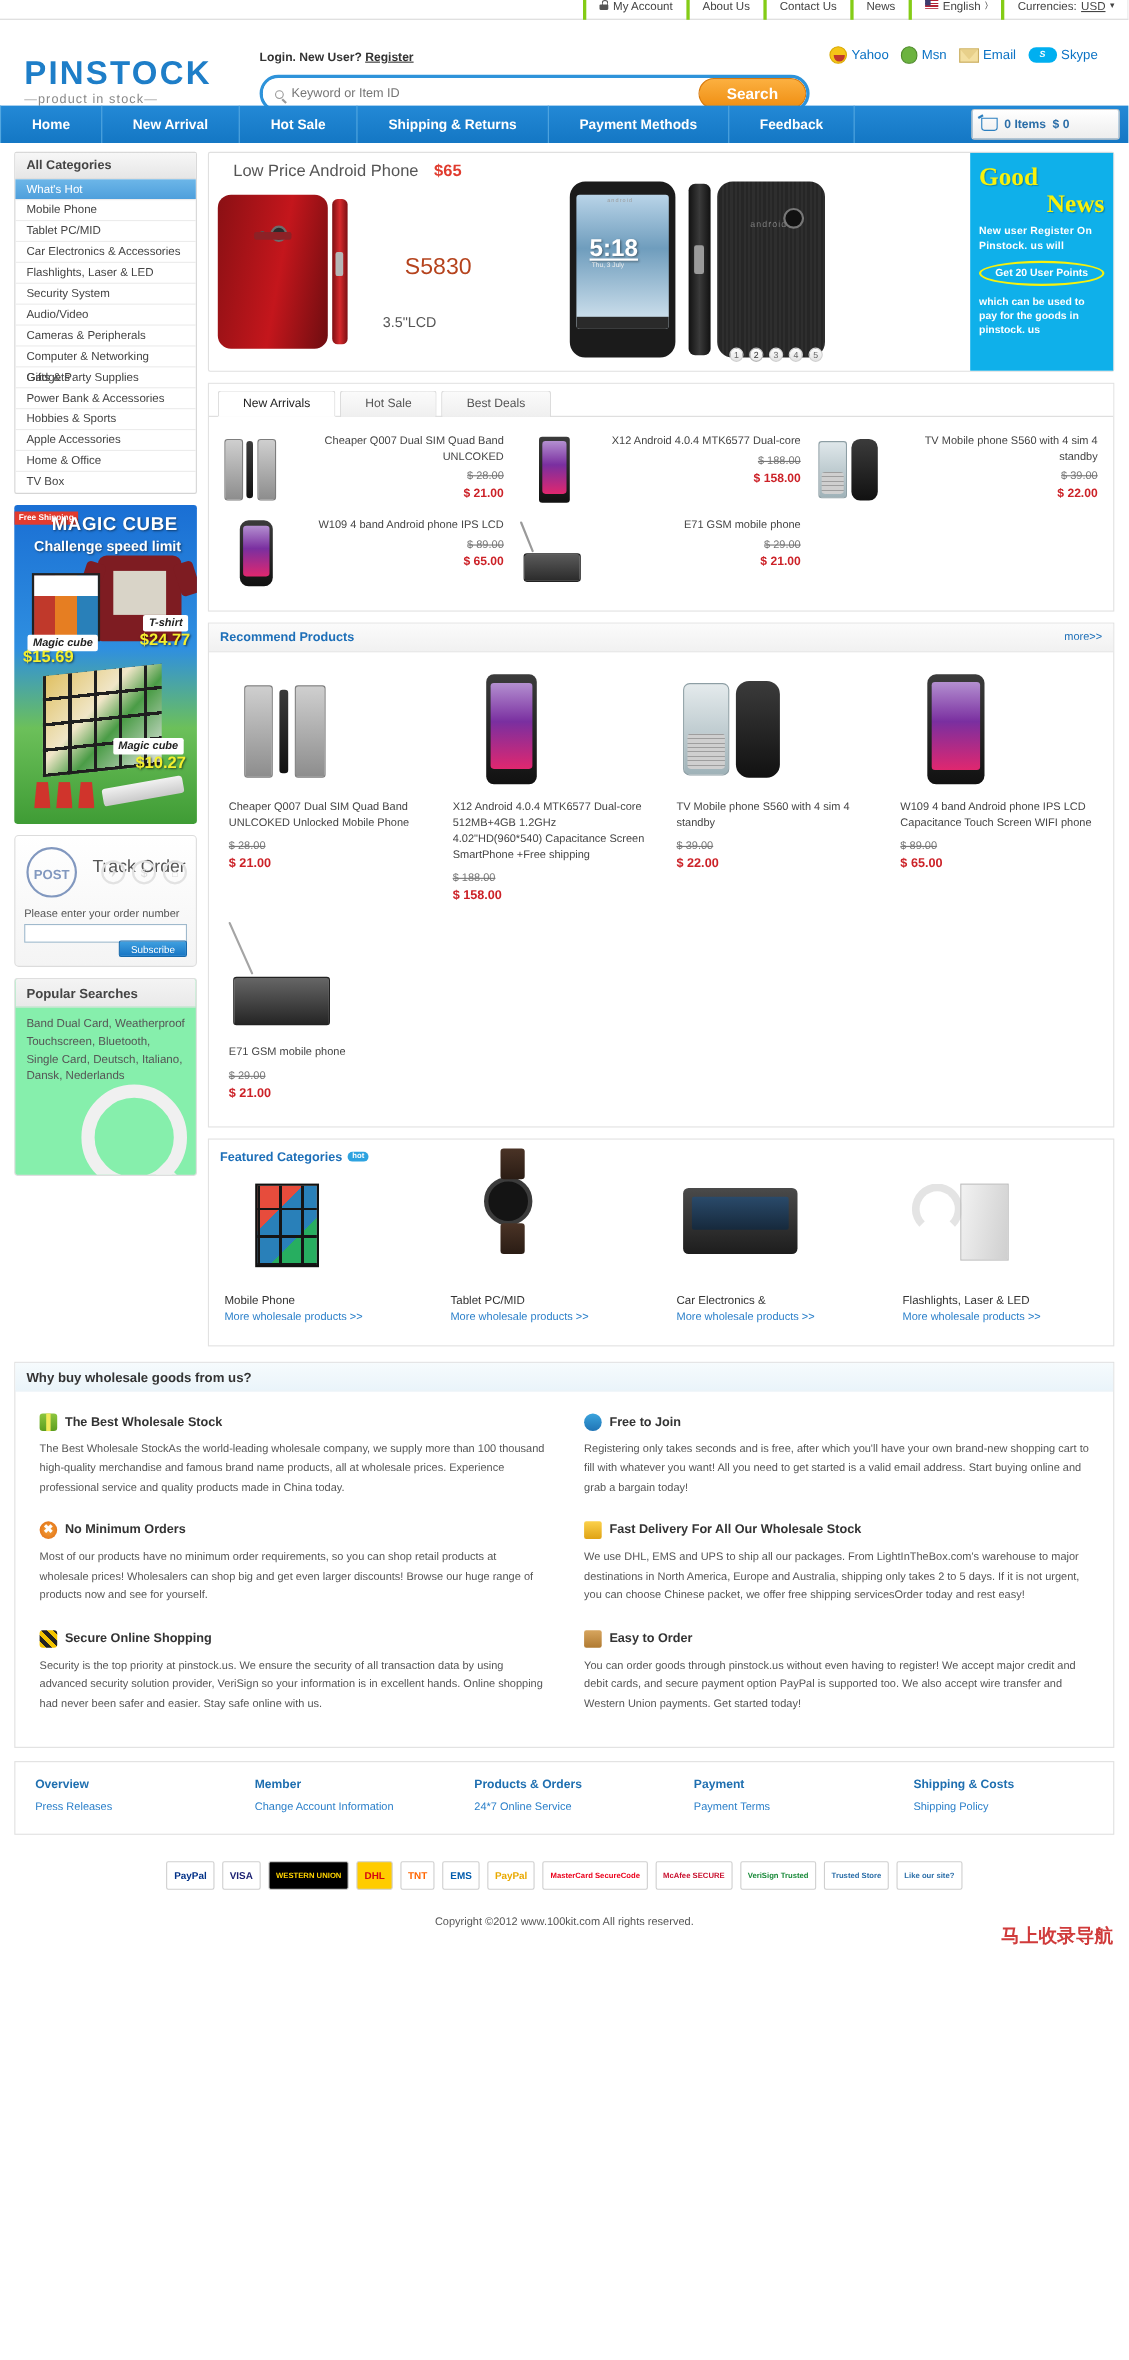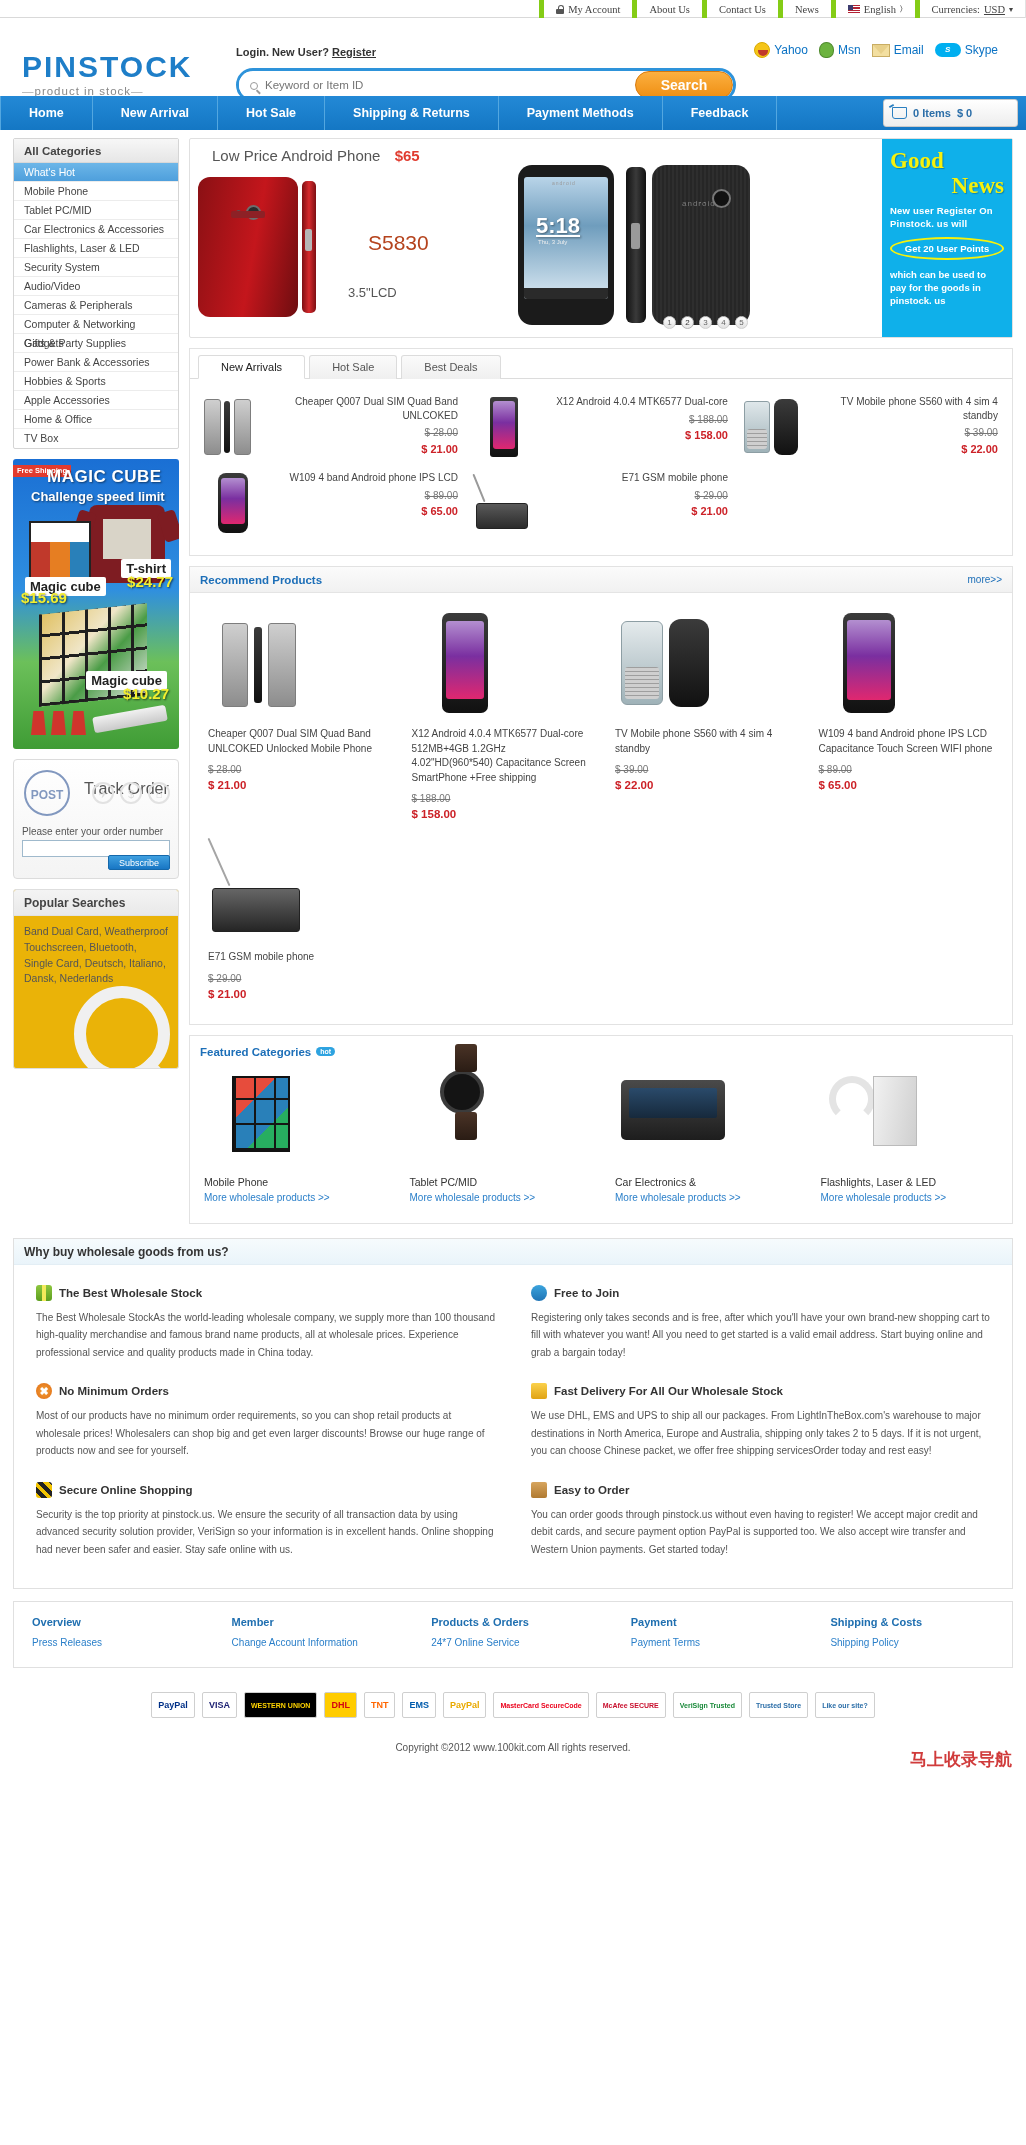--- a/index.html
+++ b/index.html
@@ -7,23 +7,23 @@
   body {
     width:1026px; background:#fff;
     font-family:"Liberation Sans", sans-serif;
     font-size:11px; color:#333;
   }
   .page { width:1026px; margin:0 auto; position:relative; }
 
   
   .utilbar { height:18px; display:flex; justify-content:flex-end;
              border-bottom:1px solid #d9d9d9; background:#fff; }
-  .utilbar .cell { display:flex; align-items:center; gap:4px;
+  .utilbar .cell { display:flex; align-items:flex-start; gap:4px;
                    padding:0 12px; height:18px; font-size:10.5px; color:#444;
-                   border-left:5px solid #84cc16; white-space:nowrap;font-family:Liberation Serif, serif; }
+                   border-left:3px solid #84cc16; white-space:nowrap; }
   .utilbar .cell:last-child { border-right:1px solid #e2e2e2; }
   .flagicon { width:12px; height:8px; background:
       linear-gradient(#b22234 0 15%, #fff 15% 30%, #b22234 30% 45%, #fff 45% 60%,
                       #b22234 60% 75%, #fff 75% 90%, #b22234 90% 100%);
       position:relative; display:inline-block; }
   .flagicon:before { content:""; position:absolute; left:0; top:0;
       width:5px; height:4.5px; background:#3c3b6e; }
   .lockicon { width:8px; height:9px; display:inline-block; position:relative; }
   .lockicon:before { content:""; position:absolute; bottom:0; left:0;
       width:8px; height:5px; background:#555; border-radius:1px; }
@@ -124,22 +124,22 @@
            top:6px; width:18px; height:30px; background:#7e1c22; border-radius:4px; }
   .promo .shirt:before { left:-14px; transform:rotate(18deg); }
   .promo .shirt:after { right:-14px; transform:rotate(-18deg); }
   .promo .shirtpic { position:absolute; left:14px; top:14px; width:48px; height:40px;
            background:#d9d4c8; }
   .promo .cube1 { position:absolute; left:16px; top:62px; width:62px; height:62px;
            background:
              linear-gradient(#fff 0 33%, transparent 33%) ,
              repeating-linear-gradient(90deg,#c0392b 0 33.3%, #e67e22 33.3% 66.6%, #2980b9 66.6% 100%);
            border:2px solid #222; }
-  .promo .lbl { position:absolute; background:#fff; font-size:13px; font-weight:bold;
-           color:#222; padding:2px 5px; border-radius:2px; }
+  .promo .lbl { position:absolute; background:#fff; font-size:10px; font-weight:bold;
+           color:#222; padding:2px 5px; border-radius:2px;font-style:italic; }
   .promo .price { position:absolute; color:#f4ef2e; font-weight:bold;
            font-size:15px; text-shadow:1px 1px 2px rgba(0,0,0,.6); }
   .promo .cube2 { position:absolute; left:26px; top:150px; width:108px; height:92px;
            background:repeating-linear-gradient(0deg,#1f1f1f 0 3px, transparent 3px 23px),
                       repeating-linear-gradient(90deg,#1f1f1f 0 3px, transparent 3px 23px),
                       linear-gradient(135deg,#e0c060,#f0e6c8 40%,#4a9c46 60%,#e8e8e8);
            transform:skewY(-6deg); }
   .promo .cups { position:absolute; left:18px; bottom:14px; display:flex; gap:5px; }
   .promo .cup { width:15px; height:24px; background:#d0342c;
            clip-path:polygon(16% 0,84% 0,100% 100%,0 100%); }
@@ -164,21 +164,21 @@
   .track input { position:absolute; left:8px; top:80px; width:148px; height:17px;
            border:1px solid #9fb9cc; outline:none; font-size:10px;
            font-family:"Liberation Sans", sans-serif; }
   .subbtn { position:absolute; right:8px; bottom:8px; width:62px; height:15px;
            background:linear-gradient(#3fa0e0,#1876c4); border:1px solid #1568ab;
            border-radius:2px; color:#fff; font-size:9px; cursor:pointer;
            font-family:"Liberation Sans", sans-serif; }
 
   
   .popbox { margin-top:10px; border:1px solid #dedede; border-radius:3px;
-            background:#eab308; min-height:180px; position:relative;
+            background:#86efac; min-height:180px; position:relative;
             overflow:hidden; }
   .popbox .h { height:26px; line-height:26px; padding-left:10px;
             font-size:12px; font-weight:bold; color:#444;
             background:linear-gradient(#f4f4f4,#e9e9e9); border-bottom:1px solid #e2e2e2; }
   .popbox .body { padding:8px 10px; font-size:10.5px; color:#555; line-height:1.5; }
   .bigmag { position:absolute; right:8px; bottom:-14px; width:96px; height:96px;
             border:12px solid #f0f0f0; border-radius:50%; }
   .bigmag:after { content:""; position:absolute; right:-16px; bottom:-10px;
             width:34px; height:13px; background:#f0f0f0; transform:rotate(45deg); }
 

